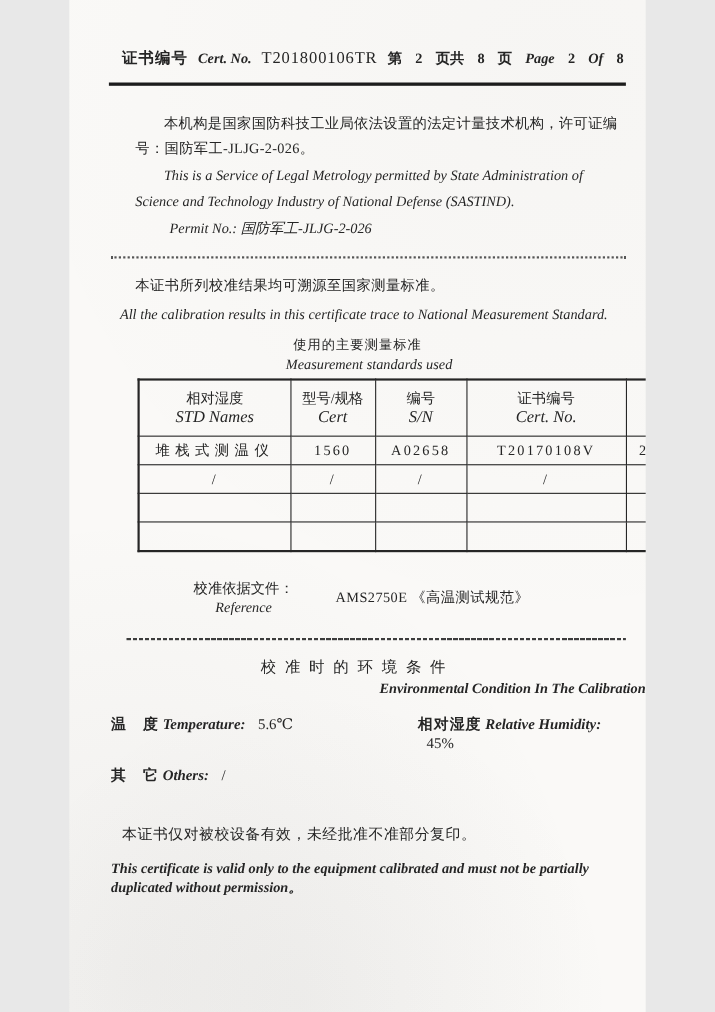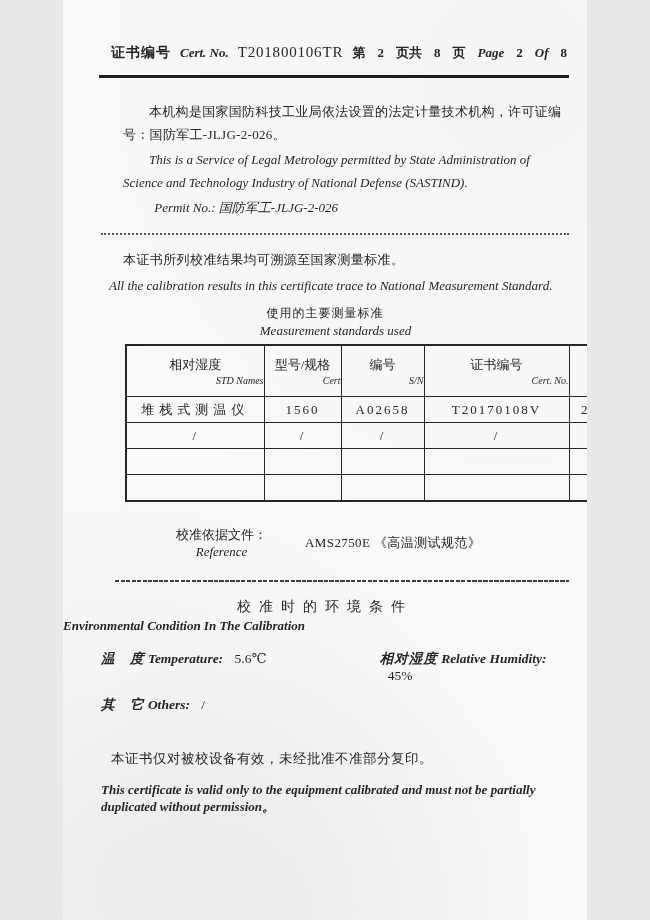--- a/index.html
+++ b/index.html
@@ -48,39 +48,39 @@
   table.std{
     margin:5px 0 0 62px;
     width:546px;
     border-collapse:collapse;
     table-layout:fixed;
     font-size:13px;
   }
   table.std,table.std td,table.std th{border:1.5px solid #262626;}
   table.std{border-width:2px;}
   table.std th{font-weight:normal;height:50px;padding:0;vertical-align:middle;}
-  table.std th .en{font-size:10px;margin-top:1px;text-align:right;}
+  table.std th .en{font-size:15px;margin-top:1px;}
   table.std td{height:25px;text-align:center;padding:0;letter-spacing:2px;}
   table.std td.name{letter-spacing:5px;}
   col.c1{width:138px;} col.c2{width:77px;} col.c3{width:83px;} col.c4{width:145px;} col.c5{width:103px;}
   
   .refblock{display:flex;align-items:center;margin:24px 0 0 113px;font-size:13px;}
   .ref-label{text-align:center;}
   .ref-label .en{margin-top:0;}
   .ref-value{margin-left:38px;letter-spacing:0.4px;}
   .dashed-sep{
     margin:20px 18px 0 52px;height:2px;
     background:repeating-linear-gradient(90deg,#3c3c3c 0 4px,rgba(0,0,0,0) 4px 5.5px);
   }
   
   .env-title-zh{margin-top:16px;text-align:center;font-size:14px;letter-spacing:8px;}
-  .env-title-en{text-align:left;font-size:13px;font-style:italic;font-weight:600;margin-top:2px;}
+  .env-title-en{text-align:right;font-size:13px;font-style:italic;font-weight:600;margin-top:2px;padding-left:24px;}
   .env-row{display:flex;margin:16px 20px 0 38px;font-size:13.5px;align-items:baseline;}
   .env-left{width:302px;}
-  .zh-b{font-weight:bold;letter-spacing:1px;font-style:italic;}
+  .zh-b{font-weight:bold;letter-spacing:1px;}
   .env-row .en{font-weight:600;}
   .env-val{margin-left:8px;}
   .env-row2{margin-top:12px;}
   
   .valid-zh{margin:36px 20px 0 48px;font-size:13.5px;letter-spacing:0.5px;}
   .valid-en{margin:14px 16px 0 38px;font-size:13px;font-style:italic;font-weight:600;}
 </style>
 </head>
 <body>
 

